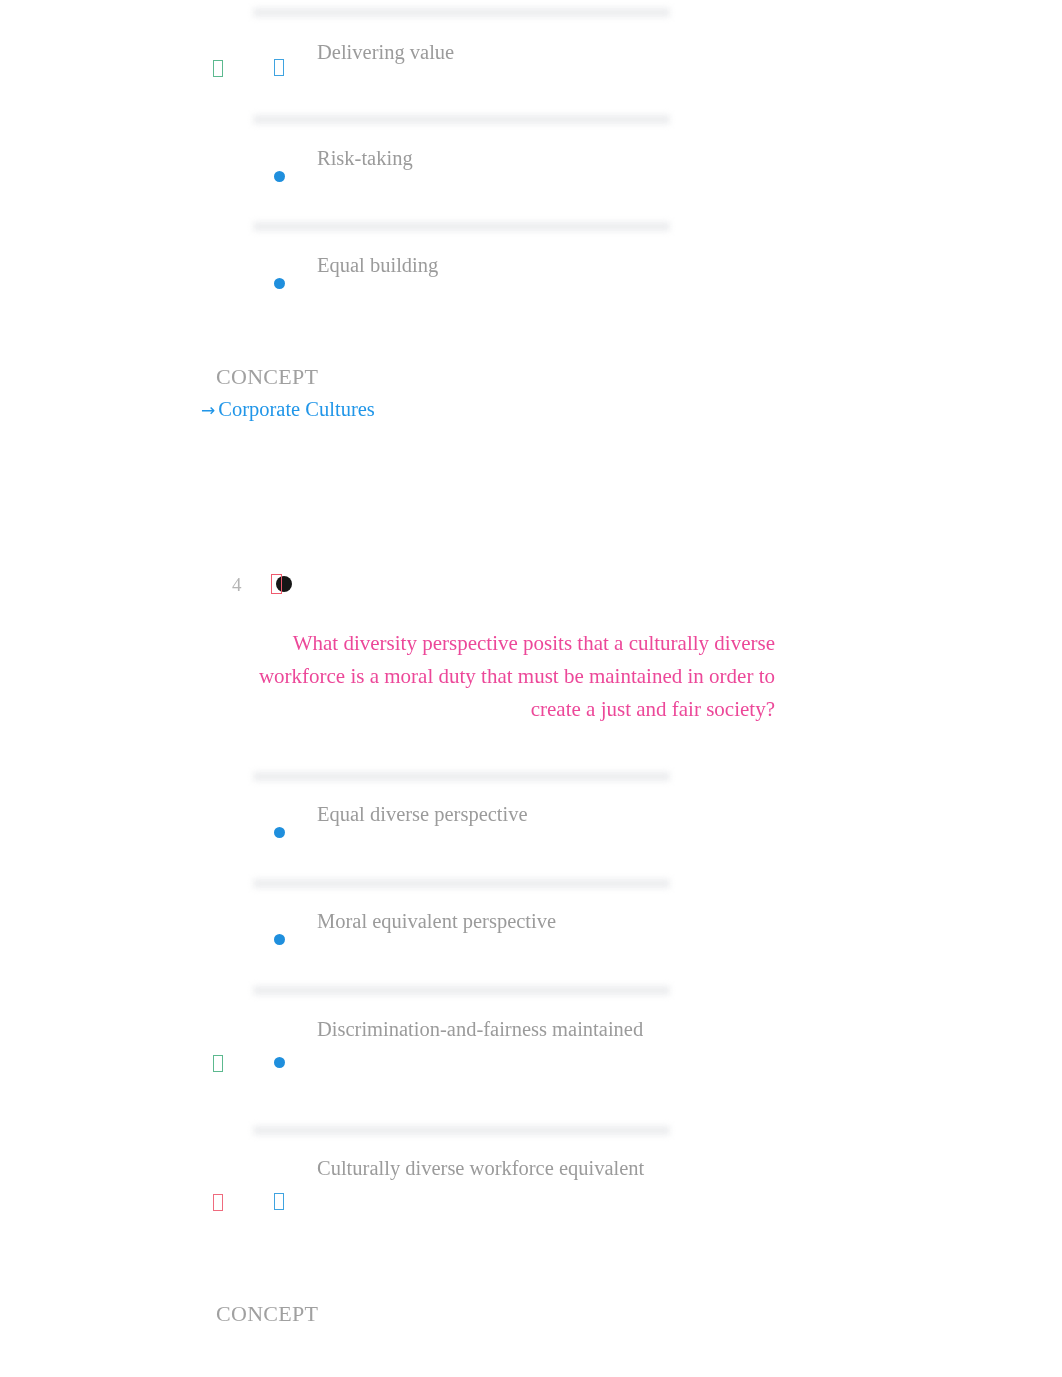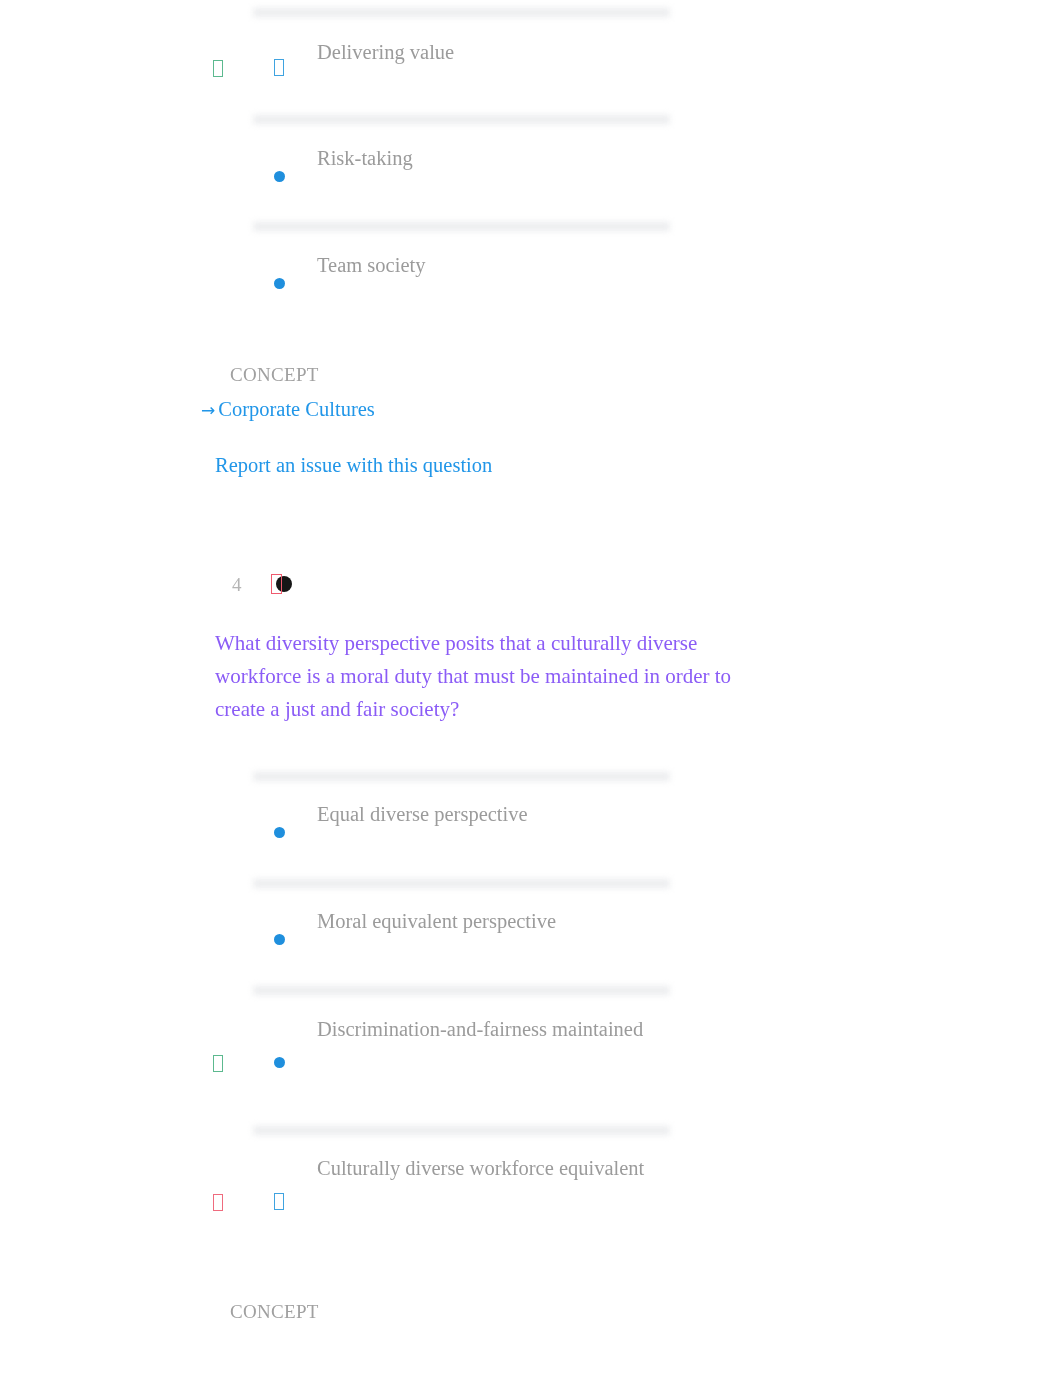--- a/index.html
+++ b/index.html
@@ -79,23 +79,23 @@
     left: 317px;
     width: 330px;
     color: #9b9b9b;
     font-size: 20.5px;
     line-height: 33px;
   }
 
   
   .concept-head {
     position: absolute;
-    left: 230px;
+    left: 216px;
     color: #a0a0a0;
-    font-size: 19px;
+    font-size: 22px;
     letter-spacing: 0.3px;
   }
   .concept-link {
     position: absolute;
     left: 201px;
     color: #2196e8;
     font-size: 20.5px;
     text-decoration: none;
     white-space: nowrap;
   }
@@ -146,23 +146,24 @@
     border: 1.7px solid #ef5a6e;
     box-sizing: border-box;
     background: transparent;
   }
 
   .q-text {
     position: absolute;
     left: 215px;
     top: 627px;
     width: 560px;
-    color: #8b5cf6;
+    color: #ec4899;
     font-size: 21px;
     line-height: 33px;
+    text-align: right;
   }
 </style>
 </head>
 <body>
 
 <div class="page">
 
   <div class="opt-divider" style="top:8px;"></div>
   <div class="option" style="top:36px;">
     <div class="opt-mark" style="top:22px;">
@@ -180,28 +181,27 @@
       <span class="dot"></span>
     </div>
     <div class="opt-label">Risk-taking</div>
   </div>
 
   <div class="opt-divider" style="top:222px;"></div>
   <div class="option" style="top:249px;">
     <div class="opt-radio" style="top:27px;">
       <span class="dot"></span>
     </div>
-    <div class="opt-label">Team society</div>
+    <div class="opt-label">Equal building</div>
   </div>
 
   <div class="concept-head" style="top:364px;">CONCEPT</div>
   <a class="concept-link" style="top:398px;" href="#">
     <span class="arrow">→</span><span>Corporate Cultures</span>
   </a>
-  <a class="report-link" style="top:454px;" href="#">Report an issue with this question</a>
 
   <div class="q-number" style="top:574px;">4</div>
 
   <div class="q-score">
     <span class="circle"></span>
     <span class="tofu-overlay"></span>
   </div>
 
   <div class="q-text">What diversity perspective posits that a culturally diverse workforce is a moral duty that must be maintained in order to create a just and fair society?</div>
 

